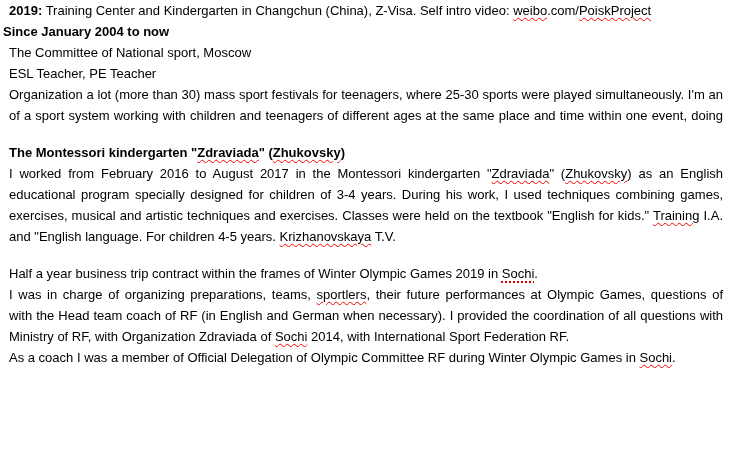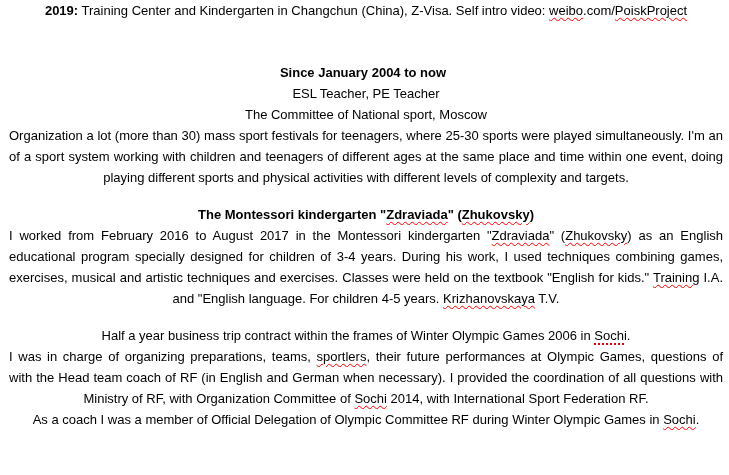--- a/index.html
+++ b/index.html
@@ -10,23 +10,22 @@
   .doc {
     font-family: "Liberation Sans", "DejaVu Sans", sans-serif;
     font-size: 13px; color: #000000;
     padding-top: 0;
   }
   .line {
     height: 21px; line-height: 21px;
     padding-left: 9px; padding-right: 6px;
     overflow: hidden;
     white-space: pre-wrap;
-    text-align: center;
   }
-  .heading { font-weight: 700; padding-left: 3px; margin-top: 41px; }
+  .heading { font-weight: 700; padding-left: 3px; }
   .bold { font-weight: 700; }
   .just { text-align: justify; text-align-last: justify; }
   .spacer { height: 16px; }
   .wavy {
     text-decoration-line: underline;
     text-decoration-style: wavy;
     text-decoration-color: #ff0000;
     text-decoration-thickness: 1px;
     text-underline-offset: 2px;
   }
@@ -39,35 +38,34 @@
   }
 </style>
 </head>
 <body>
 
 <div class="doc">
 
   <div class="line"><span class="bold">2019:</span><span> Training Center and Kindergarten in Changchun (China), Z-Visa. Self intro video: </span><span class="wavy">weibo</span><span>.com/</span><span class="wavy">PoiskProject</span></div>
 
   <div class="line heading"><span>Since January 2004 to now</span></div>
+  <div class="line"><span>The Committee of National sport, Moscow</span></div>
   <div class="line"><span>ESL Teacher, PE Teacher</span></div>
-  <div class="line"><span>The Committee of National sport, Moscow</span></div>
   <div class="line just"><span>Organization a lot (more than 30) mass sport festivals for teenagers, where 25-30 sports were played simultaneously. I'm an author</span></div>
   <div class="line just"><span>of a sport system working with children and teenagers of different ages at the same place and time within one event, doing and</span></div>
-  <div class="line"><span>playing different sports and physical activities with different levels of complexity and targets.</span></div>
 
   <div class="spacer"></div>
 
   <div class="line bold"><span>The Montessori kindergarten "</span><span class="wavy">Zdraviada</span><span>" (</span><span class="wavy">Zhukovsky</span><span>)</span></div>
   <div class="line just"><span>I worked from February 2016 to August 2017 in the Montessori kindergarten "</span><span class="wavy">Zdraviada</span><span>" (</span><span class="wavy">Zhukovsky</span><span>) as an English animator as an</span></div>
   <div class="line just"><span>educational program specially designed for children of 3-4 years. During his work, I used techniques combining games, sports</span></div>
   <div class="line just"><span>exercises, musical and artistic techniques and exercises. Classes were held on the textbook "English for kids." </span><span class="wavy">Training</span><span> I.A. 2004</span></div>
   <div class="line"><span>and "English language. For children 4-5 years. </span><span class="wavy">Krizhanovskaya</span><span> T.V.</span></div>
 
   <div class="spacer"></div>
 
-  <div class="line"><span>Half a year business trip contract within the frames of Winter Olympic Games 2006 in </span><span class="dotted">Sochi</span><span>.</span></div>
+  <div class="line"><span>Half a year business trip contract within the frames of Winter Olympic Games 2019 in </span><span class="dotted">Sochi</span><span>.</span></div>
   <div class="line just"><span>I was in charge of organizing preparations, teams, </span><span class="wavy">sportlers</span><span>, their future performances at Olympic Games, questions of cooperation</span></div>
   <div class="line just"><span>with the Head team coach of RF (in English and German when necessary). I provided the coordination of all questions with Sport</span></div>
-  <div class="line"><span>Ministry of RF, with Organization Committee of </span><span class="wavy">Sochi</span><span> 2014, with International Sport Federation RF.</span></div>
+  <div class="line"><span>Ministry of RF, with Organization Zdraviada of </span><span class="wavy">Sochi</span><span> 2014, with International Sport Federation RF.</span></div>
   <div class="line"><span>As a coach I was a member of Official Delegation of Olympic Committee RF during Winter Olympic Games in </span><span class="wavy">Sochi</span><span>.</span></div>
 
 </div>
 
 </body></html>

